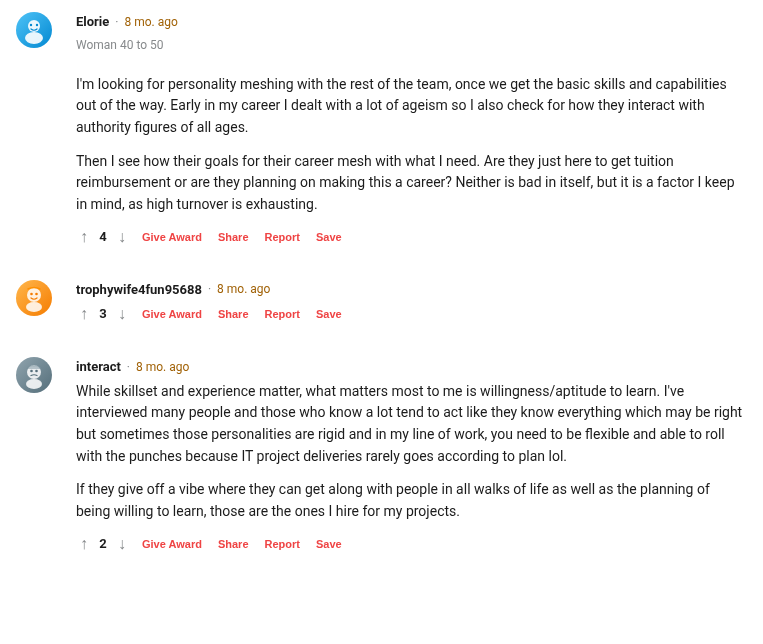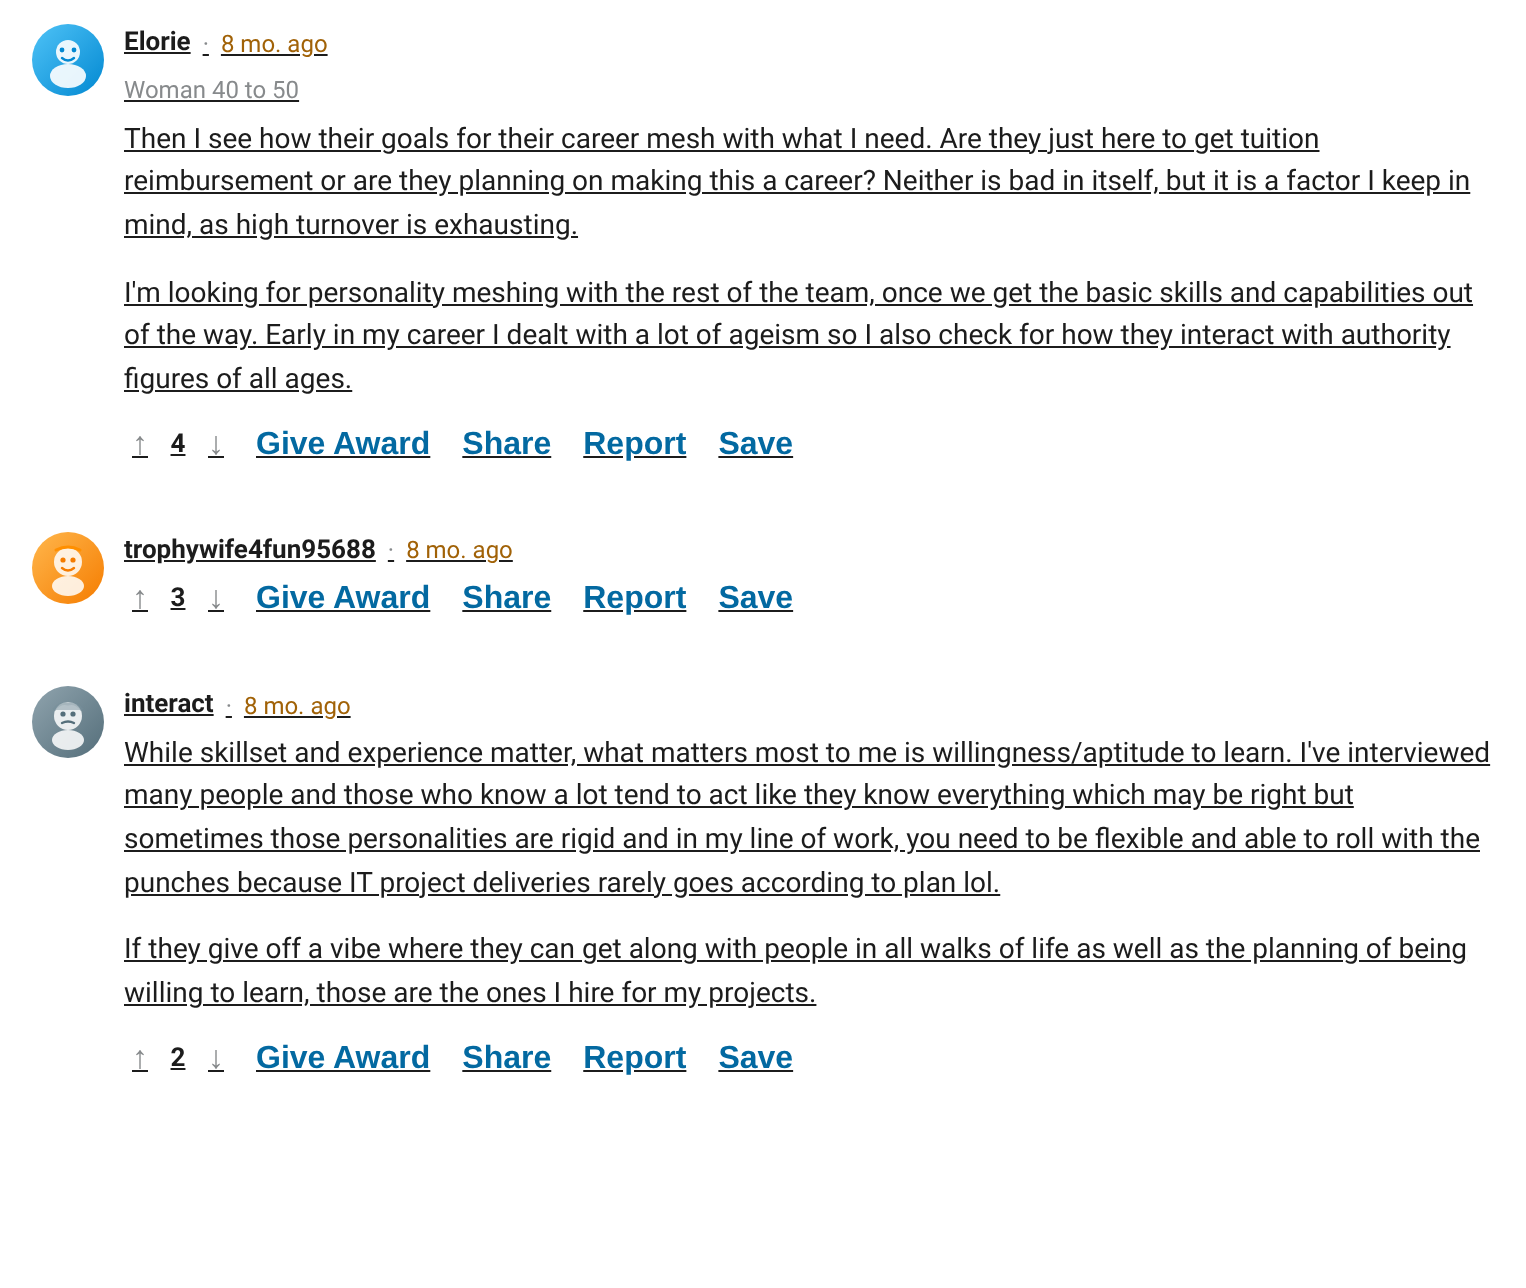--- a/index.html
+++ b/index.html
@@ -7,24 +7,23 @@
       font-family: -apple-system, BlinkMacSystemFont, 'Segoe UI', Roboto, Arial, sans-serif;
       background: #fff;
       color: #1c1c1c;
       font-size: 14px;
       line-height: 1.5;
       padding: 12px 16px;
       width: 763px;
     }
     .comment-block {
       display: flex;
-      gap: 10px;
+      gap: 24px;
       margin-bottom: 24px;
       padding-bottom: 8px;
-      text-decoration: underline;
     }
     .avatar {
       width: 36px;
       height: 36px;
       border-radius: 50%;
       overflow: hidden;
       flex-shrink: 0;
       background: #e0e0e0;
       display: flex;
       align-items: center;
@@ -62,21 +61,21 @@
       font-size: 12px;
     }
     .timestamp {
       color: #a16207;
       font-size: 12px;
     }
     .user-flair {
       color: #878a8c;
       font-size: 12px;
       display: block;
-      margin-bottom: 6px;
+      margin-bottom: 20px;
     }
     .comment-text {
       font-size: 14px;
       color: #1c1c1c;
       margin-bottom: 10px;
       line-height: 1.55;
     }
     .comment-text p + p {
       margin-top: 12px;
     }
@@ -105,23 +104,23 @@
       font-size: 13px;
       font-weight: 700;
       color: #1c1c1c;
       min-width: 14px;
       text-align: center;
     }
     .action-btn {
       background: none;
       border: none;
       cursor: pointer;
-      font-size: 16px;
+      font-size: 11px;
       font-weight: 700;
-      color: #0369a1;
+      color: #ef4444;
       padding: 2px 4px;
       border-radius: 2px;
     }
     .upvote-icon::before { content: "↑"; }
     .downvote-icon::before { content: "↓"; }
   </style>
 </head>
 <body>
 
 <div class="comment-block">
@@ -135,22 +134,22 @@
     </svg>
   </div>
   <div class="comment-content">
     <div class="comment-meta">
       <span class="username">Elorie</span>
       <span class="dot">·</span>
       <span class="timestamp">8 mo. ago</span>
     </div>
     <span class="user-flair">Woman 40 to 50</span>
     <div class="comment-text">
+      <p>I'm looking for personality meshing with the rest of the team, once we get the basic skills and capabilities out of the way. Early in my career I dealt with a lot of ageism so I also check for how they interact with authority figures of all ages.</p>
       <p>Then I see how their goals for their career mesh with what I need. Are they just here to get tuition reimbursement or are they planning on making this a career? Neither is bad in itself, but it is a factor I keep in mind, as high turnover is exhausting.</p>
-      <p>I'm looking for personality meshing with the rest of the team, once we get the basic skills and capabilities out of the way. Early in my career I dealt with a lot of ageism so I also check for how they interact with authority figures of all ages.</p>
     </div>
     <div class="action-bar">
       <div class="vote-section">
         <button class="vote-btn">
           <span class="upvote-icon"></span>
         </button>
         <span class="vote-count">4</span>
         <button class="vote-btn">
           <span class="downvote-icon"></span>
         </button>

